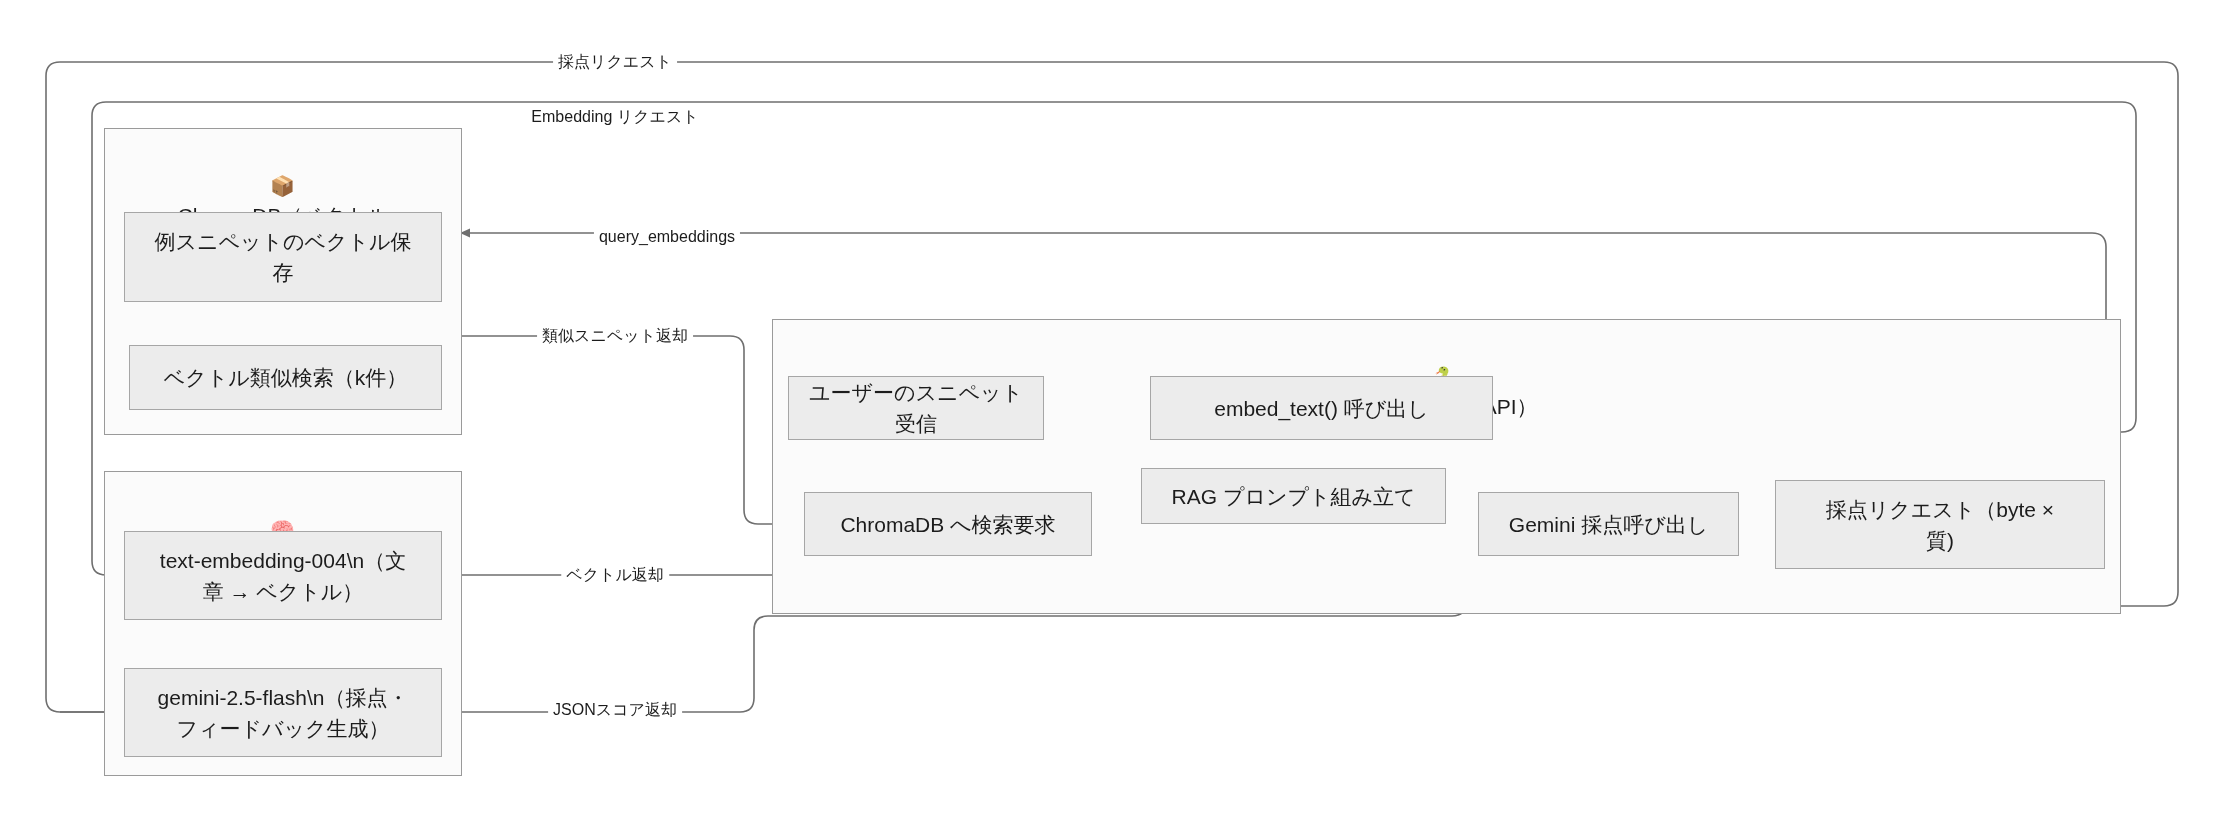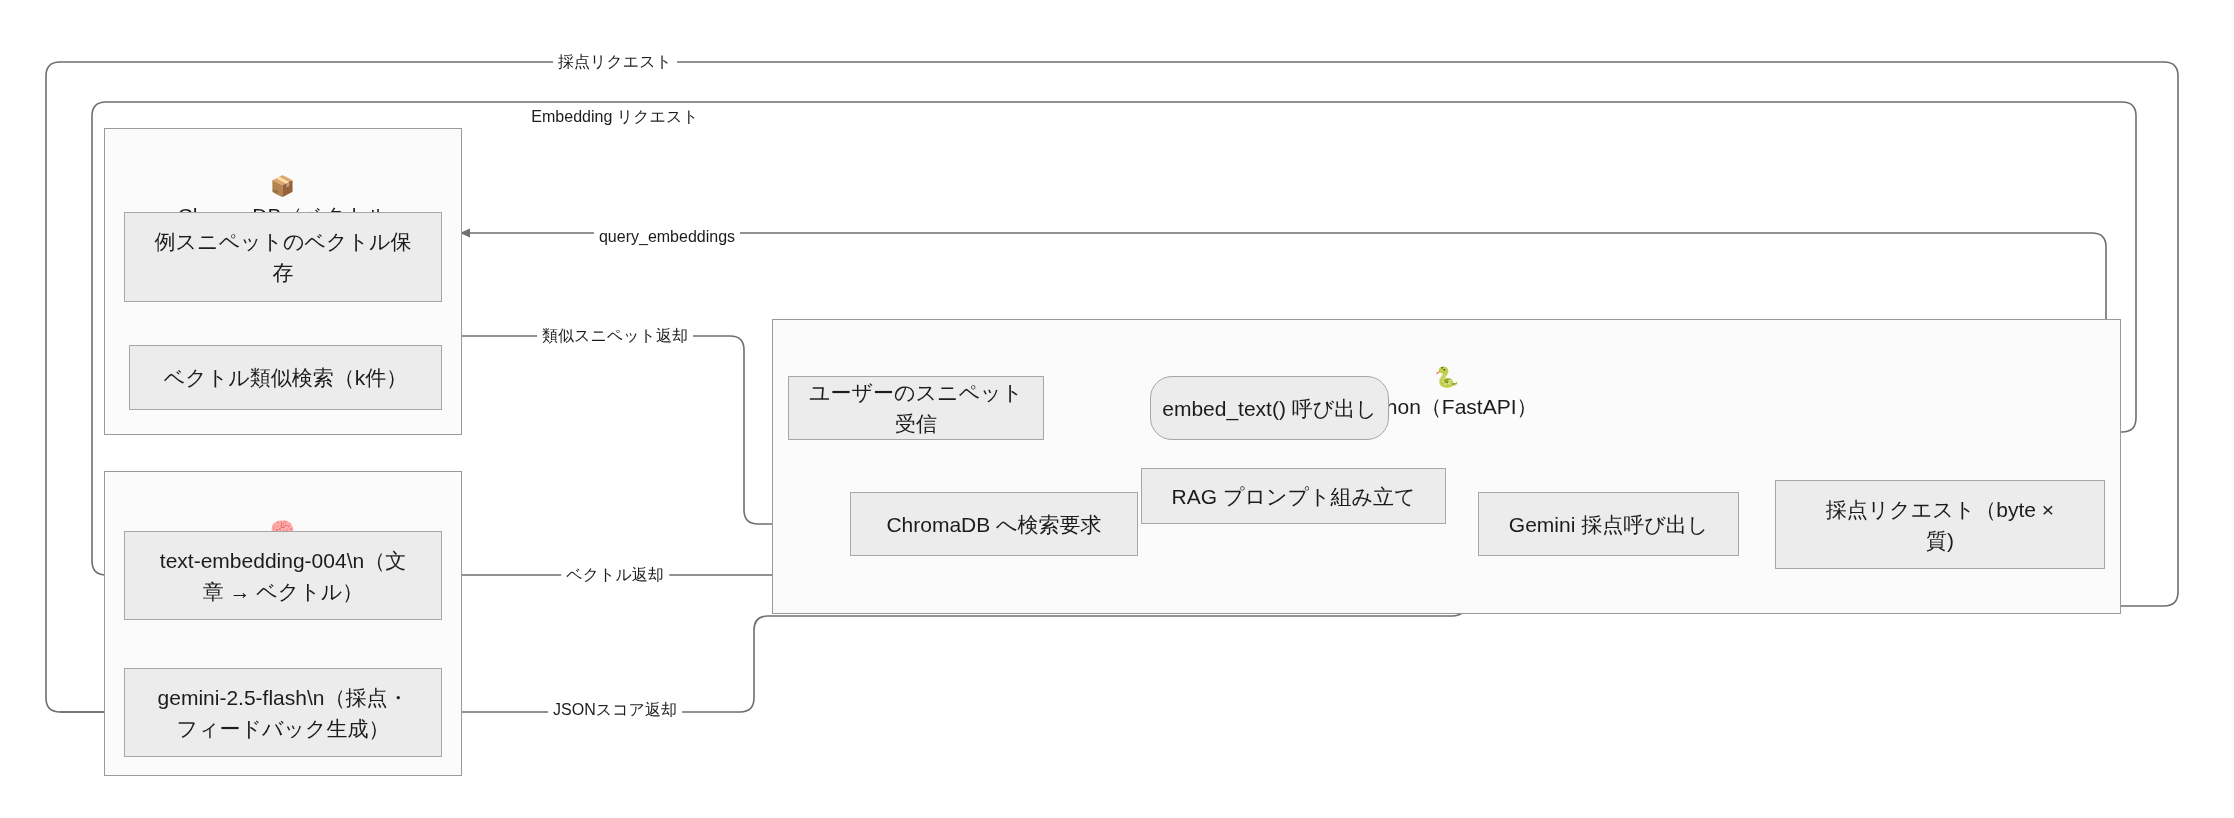--- a/index.html
+++ b/index.html
@@ -153,24 +153,24 @@
 
   <div class="subgraph" style="left:772px; top:319px; width:1349px; height:295px;">
     <div class="subgraph-title" style="top:13px;">
       <span class="emoji">🐍</span>
       <span style="display:inline">Python（FastAPI）</span>
     </div>
   </div>
   <div class="node" style="left:788px; top:376px; width:256px; height:64px;">
     <span>ユーザーのスニペット受信</span>
   </div>
-  <div class="node" style="left:1150px; top:376px; width:239px; height:64px;border-radius:22px;">
+  <div class="node" style="left:1150px; top:376px; width:343px; height:64px;">
     <span>embed_text() 呼び出し</span>
   </div>
-  <div class="node" style="left:804px; top:492px; width:288px; height:64px;margin-left:46px;">
+  <div class="node" style="left:804px; top:492px; width:288px; height:64px;">
     <span>ChromaDB へ検索要求</span>
   </div>
   <div class="node" style="left:1141px; top:468px; width:305px; height:56px;">
     <span>RAG プロンプト組み立て</span>
   </div>
   <div class="node" style="left:1478px; top:492px; width:261px; height:64px;">
     <span>Gemini 採点呼び出し</span>
   </div>
   <div class="node" style="left:1775px; top:480px; width:330px; height:89px;">
     <span>採点リクエスト（byte ×

